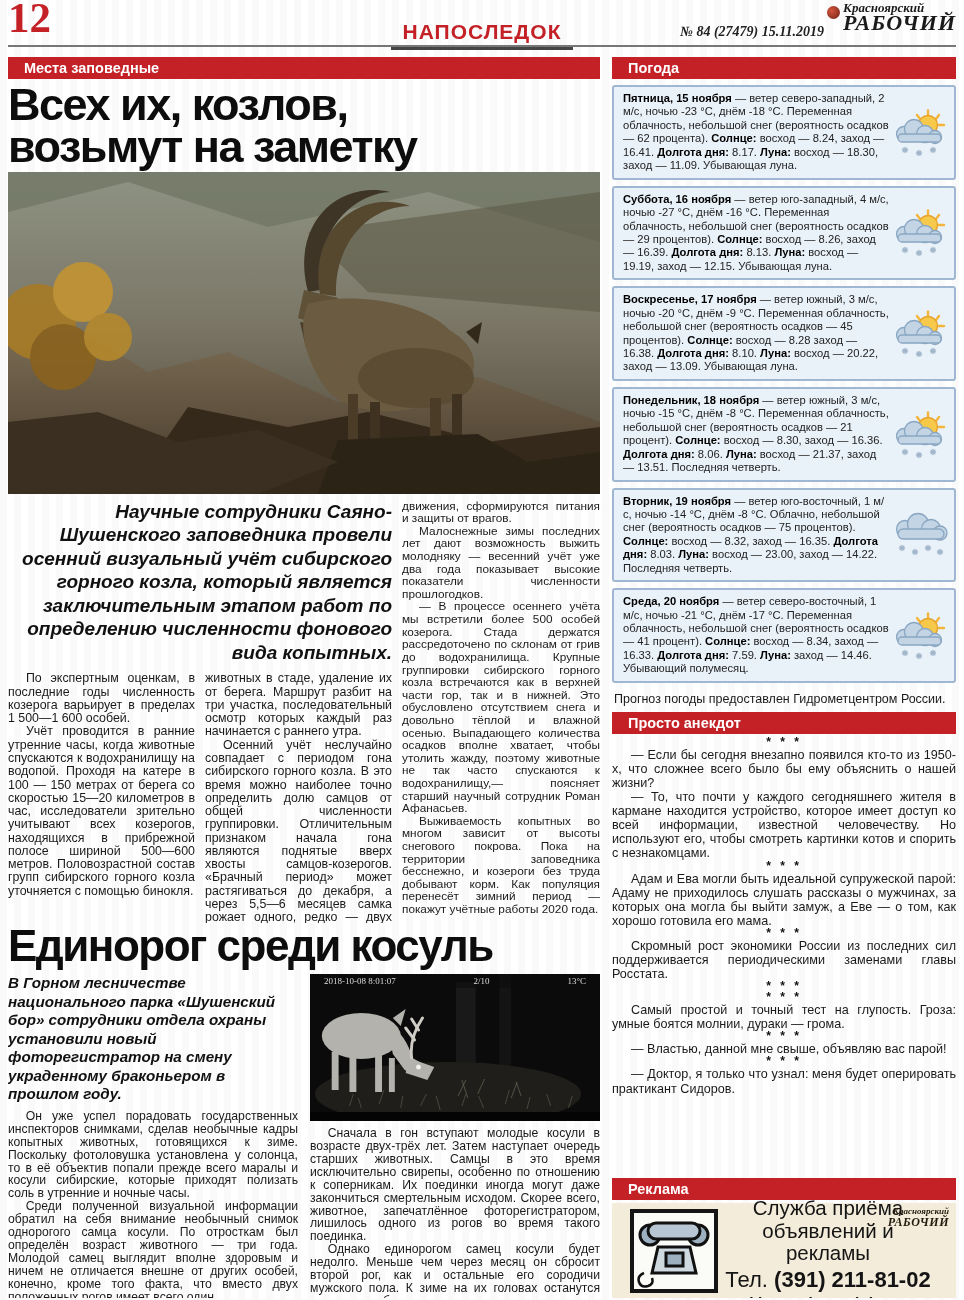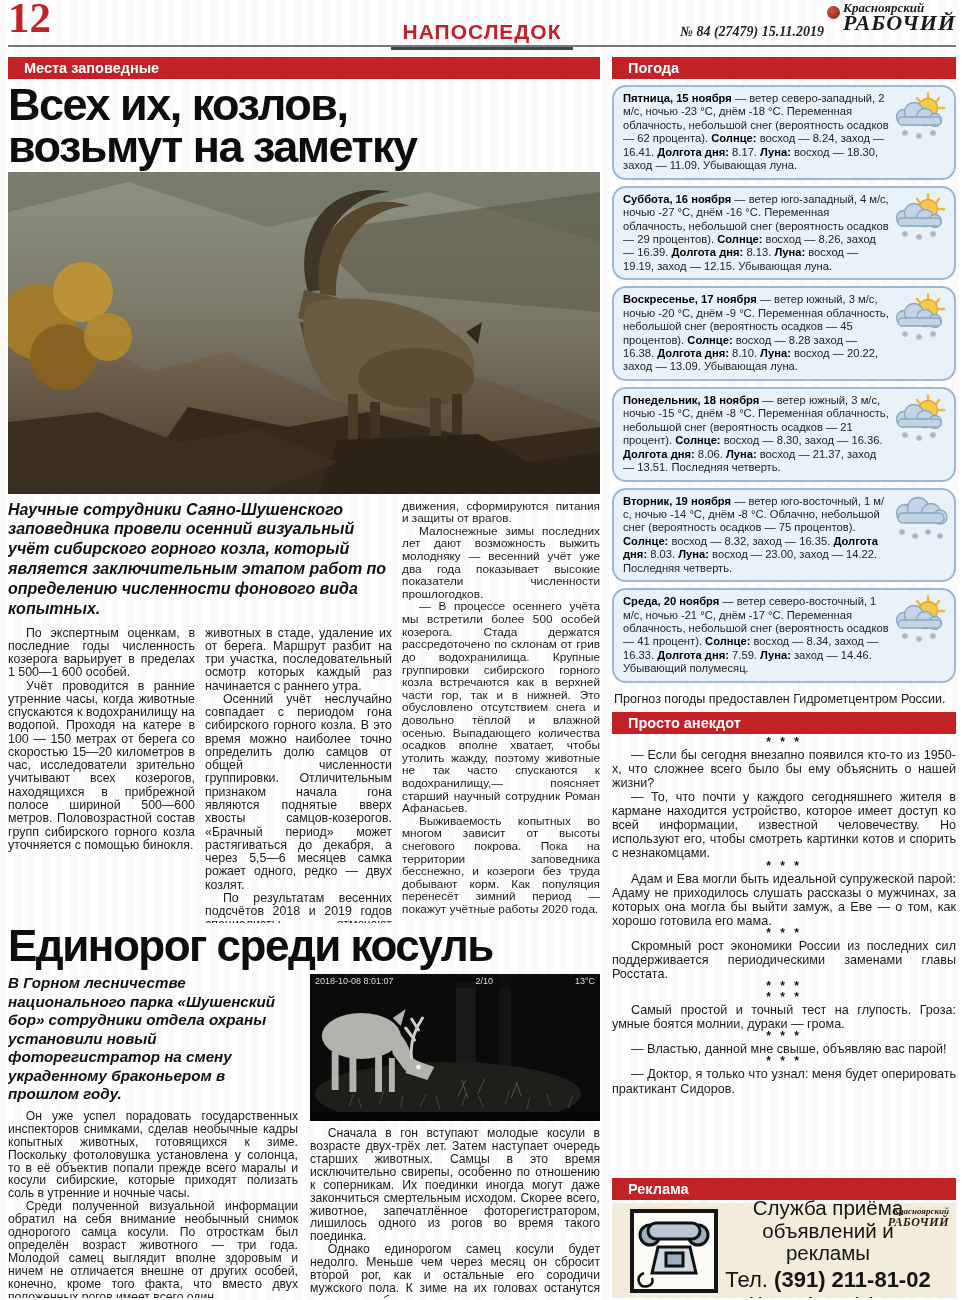--- a/index.html
+++ b/index.html
@@ -36,47 +36,47 @@
   .redbar{ background:var(--red); color:#fff; font-weight:700; font-size:14.5px; height:22px; line-height:22px; padding:0 16px; }
   .para{ text-align:justify; text-indent:1.45em; }
   .noindent{ text-indent:0; }
   
   .article1{ position:absolute; left:8px; top:57px; width:592px; height:866px; overflow:hidden; }
   .t1{ margin:5px 0 3px; font-size:45px; line-height:.94; letter-spacing:-1.5px; color:#0d0d0d; font-weight:700; }
   .photo1{ width:592px; height:322px; margin:2px 0 6px; background:#555; }
   .photo1 svg{ display:block; }
   .a1flex{ display:flex; gap:10px; }
   .a1left{ width:384px; flex:0 0 384px; }
-  .lede1{ font-style:italic; font-weight:700; font-size:16px; line-height:1.24; margin-bottom:8px; color:#111; }
+  .lede1{ font-style:italic; font-weight:700; font-size:19px; line-height:1.24; margin-bottom:8px; color:#111;text-align:right; }
   .twocol{ display:flex; gap:10px; }
   .colA{ flex:1; min-width:0; }
   .colB{ flex:1; min-width:0; }
   .pA{ font-size:12.4px; line-height:1.07; }
   .pC{ font-size:11.8px; line-height:1.07; }
   .byline{ margin-top:5px; text-align:right; font-style:italic; font-weight:700; font-size:13.5px; line-height:1.25; }
   
   .article2{ position:absolute; left:8px; top:922px; width:592px; height:376px; overflow:hidden; }
   .t2{ font-size:44px; line-height:1; letter-spacing:-1.5px; color:#0d0d0d; font-weight:700; margin:2px 0 6px; }
   .a2flex{ display:flex; gap:12px; }
   .a2col{ flex:1; min-width:0; }
   .lede2{ font-style:italic; font-weight:700; font-size:15.2px; line-height:1.22; margin-bottom:6px; color:#111; }
   .p2{ font-size:12.2px; line-height:1.06; }
   .photo2{ position:relative; width:100%; height:147px; background:#000; margin-bottom:6px; }
   .photo2 svg{ display:block; }
   .p2top{
     position:absolute; top:0; left:0; right:0; height:14px; background:rgba(12,12,12,.6);
-    display:flex; justify-content:space-between; align-items:center; padding:0 5px;
-    font-family:Liberation Sans, sans-serif; font-size:9px; color:#ddd;
+    display:flex; justify-content:space-between; align-items:center; padding:0 14px;
+    font-family:Liberation Serif, serif; font-size:9px; color:#ddd;
   }
   .p2bot{ position:absolute; bottom:0; left:0; right:0; height:9px; background:#040404; }
   
   .right{ position:absolute; left:612px; top:57px; width:344px; height:1241px; display:flex; flex-direction:column; overflow:hidden; }
   .wcard{
-    display:flex; margin-top:6px;
-    border:2px solid var(--wborder); border-radius:14px; background:var(--wbg);
+    display:flex; align-items:center; margin-top:6px;
+    border:2px solid var(--wborder); border-radius:3px; background:var(--wbg);
     padding:5px 4px 5px 9px;
   }
   .wtext{ flex:1; min-width:0; font-size:11.2px; line-height:1.2; color:#222; }
   .wtext b{ color:#000; }
   .wicon{ flex:0 0 60px; width:60px; display:flex; justify-content:center; }
   .wsource{ font-size:12.5px; margin:9px 2px 6px; color:#1a1a1a; }
   #jokes{ flex:1 1 auto; min-height:0; overflow:hidden; margin-top:3px; }
   .pJ{ font-size:12.6px; line-height:1.12; text-indent:1.5em; text-align:justify; }
   .stars{ text-align:center; font-size:12px; font-weight:700; line-height:11px; letter-spacing:3px; color:#111; }
   .adbar{ margin-top:3px; }

